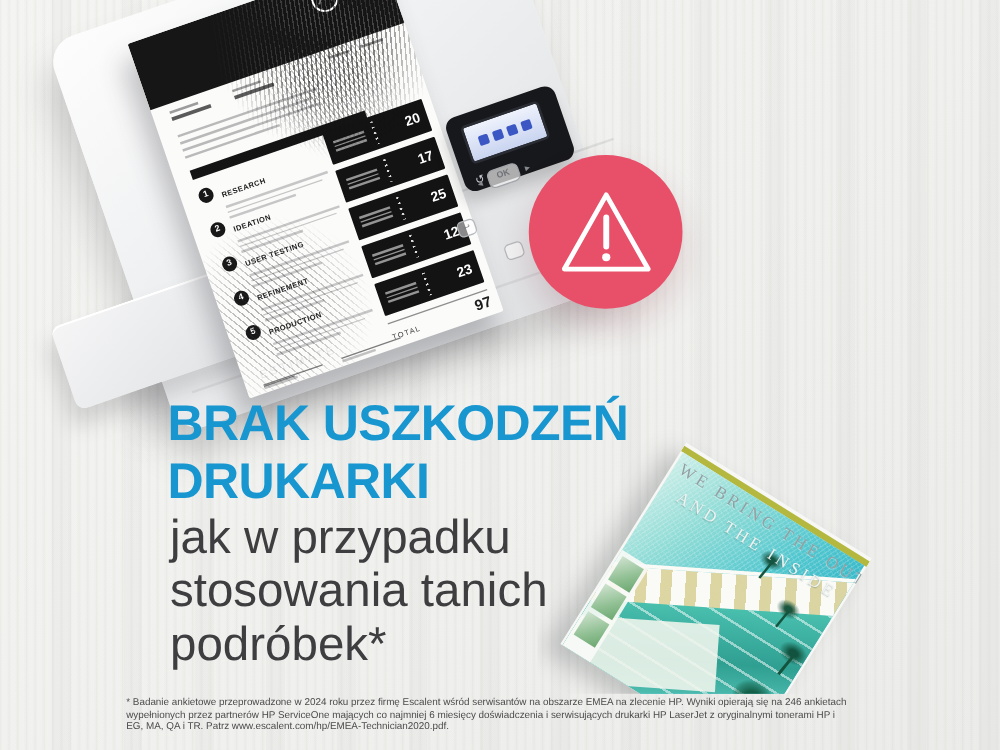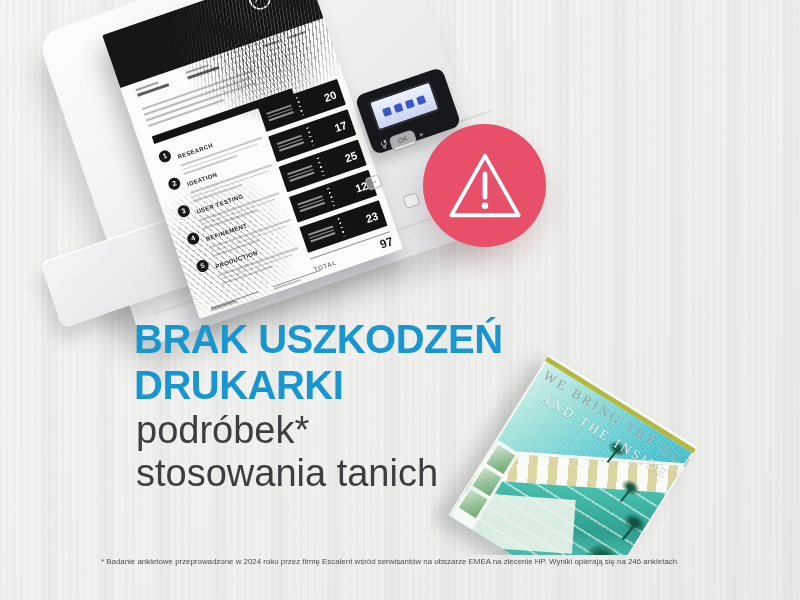--- a/index.html
+++ b/index.html
@@ -312,22 +312,23 @@
     <line x1="50" y1="36" x2="50" y2="63" stroke="#ffffff" stroke-width="5.5" stroke-linecap="round"></line>
     <circle cx="50" cy="73" r="3.8" fill="#ffffff"></circle>
   </svg>
 </div>
 
 <div class="headline">
   <div>BRAK USZKODZEŃ</div>
   <div>DRUKARKI</div>
 </div>
 <div class="subheadline">
+  <div>jak w przypadku</div>
+  <div>stosowania tanich</div>
   <div>podróbek*</div>
-  <div>stosowania tanich</div>
 </div>
 
 <div class="mag-clip">
   <div class="mag">
     <div class="mag-strip"></div>
     <div class="mag-photo">
       <div class="mag-house"></div>
       <div class="mag-pool"></div>
       <div class="mag-deck"></div>
       <div class="mag-side">
@@ -340,13 +341,15 @@
       <div class="palm p3"></div>
       <div class="bush"></div>
     </div>
     <div class="mag-t1">WE BRING THE OUTSIDE</div>
     <div class="mag-t2">AND THE INSIDE</div>
   </div>
 </div>
 
 <div class="footnote">
   <div>* Badanie ankietowe przeprowadzone w 2024 roku przez firmę Escalent wśród serwisantów na obszarze EMEA na zlecenie HP. Wyniki opierają się na 246 ankietach</div>
+  <div>wypełnionych przez partnerów HP ServiceOne mających co najmniej 6 miesięcy doświadczenia i serwisujących drukarki HP LaserJet z oryginalnymi tonerami HP i</div>
+  <div>EG, MA, QA i TR. Patrz www.escalent.com/hp/EMEA-Technician2020.pdf.</div>
 </div>
 
 </body></html>

